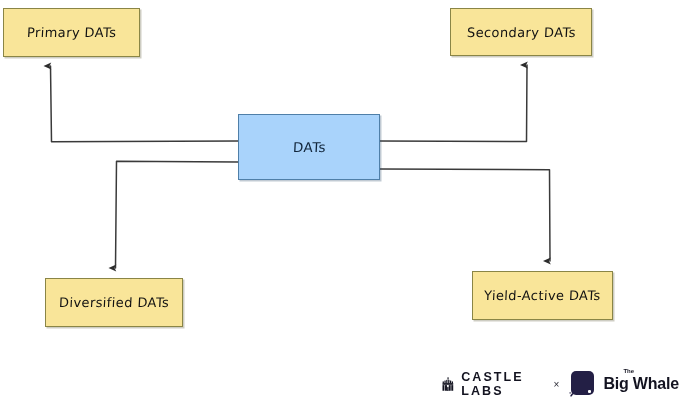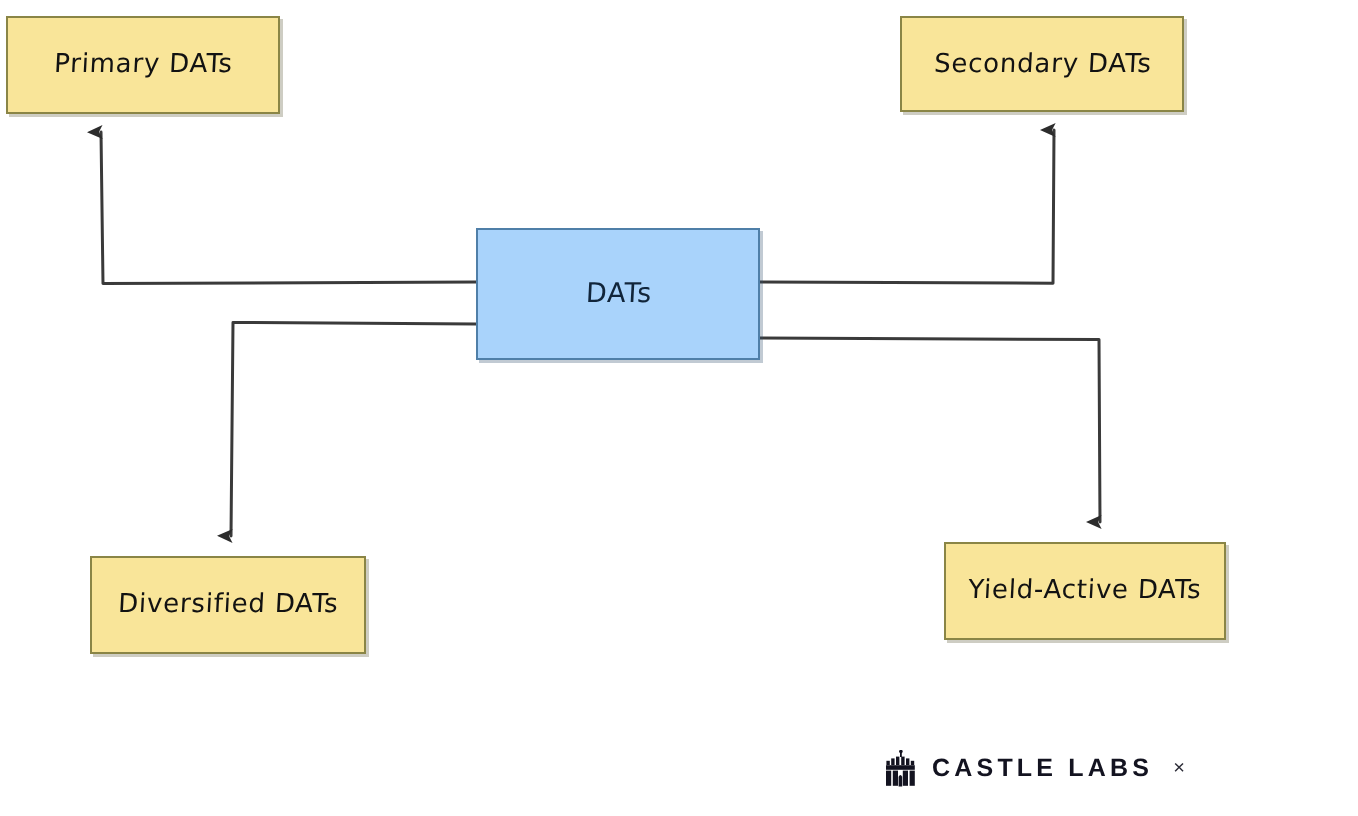--- a/index.html
+++ b/index.html
@@ -203,16 +203,30 @@
           <rect x="10.4" y="10.3" width="2.6" height="7.6"></rect>
           <rect x="13.8" y="10.3" width="2.6" height="7.6"></rect>
           <path d="M8.3 18.2 L8.3 13.4 Q9.2 11.6 10.1 13.4 L10.1 18.2 Z"></path>
         </g>
       </svg>
       <span class="castle-word">CASTLE LABS</span>
     </div>
 
     <span class="cross-mark">×</span>
 
+    <div class="logo-group">
+      <span class="whale-mark">
+        <span class="whale-square"></span>
+        <span class="whale-dot"></span>
+        <svg class="whale-tail" width="10" height="9" viewBox="0 0 10 9" xmlns="http://www.w3.org/2000/svg">
+          <path d="M1 8.2 Q2.4 4.6 6 4.2 L6 5.6 Q3.6 6.0 2.6 8.4 Z" fill="#231f45"></path>
+          <path d="M0.6 4.0 L2.4 5.0 L0.6 5.8 Z" fill="#231f45"></path>
+        </svg>
+      </span>
+      <span class="whale-word">
+        <span class="whale-the">The</span>
+        <span>Big Whale</span>
+      </span>
+    </div>
 
   </div>
 
 </div>
 
 </body></html>

